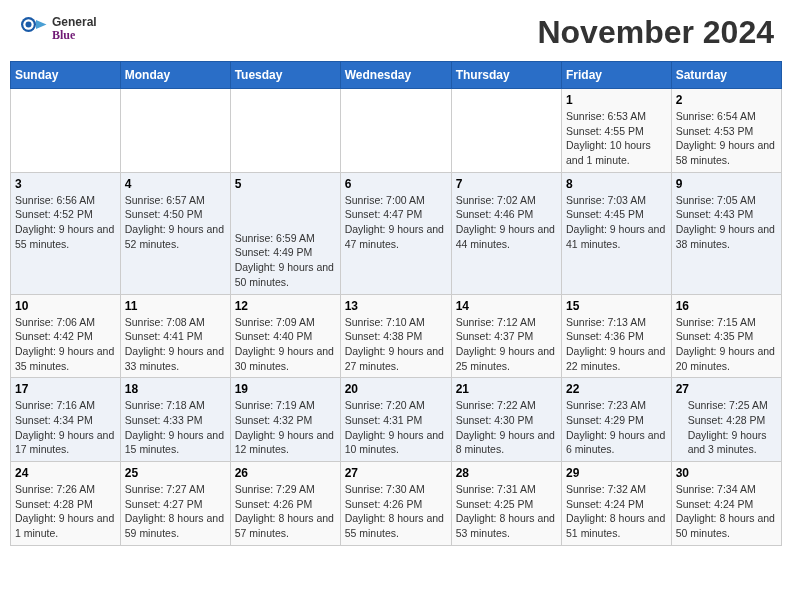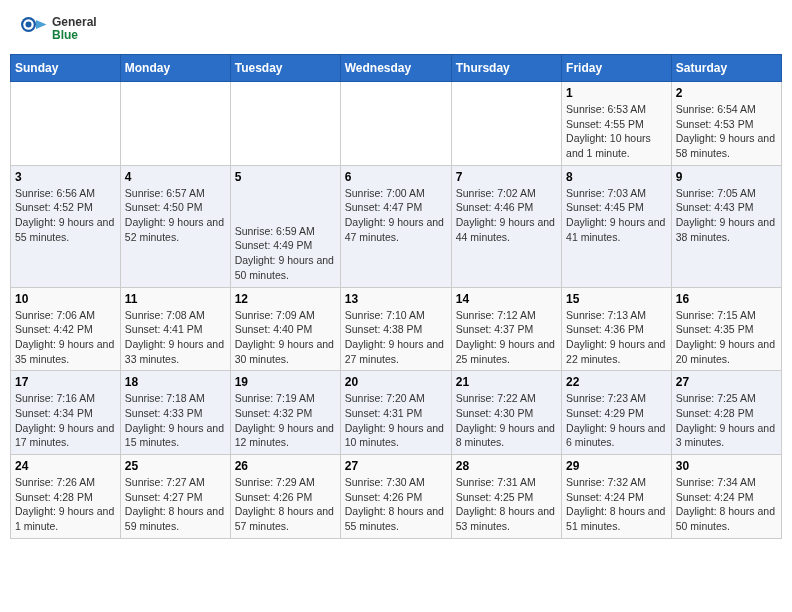--- a/index.html
+++ b/index.html
@@ -23,21 +23,21 @@
       gap: 4px;
     }
     .logo-text {
       display: flex;
       flex-direction: column;
       font-size: 12px;
       font-weight: bold;
       line-height: 1.1;
     }
     .logo-general { color: #333; }
-    .logo-blue { color: #15803d; }
+    .logo-blue { color: #701a75; font-family: Liberation Serif, serif; }
     .logo-icon {
       width: 30px;
       height: 30px;
     }
     .title-area {
       text-align: right;
     }
     .month-title {
       font-size: 32px;
       font-weight: bold;
@@ -99,20 +99,21 @@
       <circle cx="14" cy="14" r="7" fill="#fff"></circle>
       <circle cx="14" cy="14" r="4" fill="#1a5ba8"></circle>
       <polygon points="24,8 38,14 24,20" fill="#4a9fd4"></polygon>
     </svg>
     <div class="logo-text">
       <span class="logo-general">General</span>
       <span class="logo-blue">Blue</span>
     </div>
   </div>
   <div class="title-area">
+    <div class="month-title">November 2024</div>
   </div>
 </div>
 
 <table class="calendar">
   <thead>
     <tr>
     <th>Sunday</th>
         <th>Monday</th>
         <th>Tuesday</th>
         <th>Wednesday</th>
@@ -261,21 +262,21 @@
 Daylight: 9 hours and 8 minutes.</div>
         </td>
         <td>
           <div class="day-number">22</div>
           <div class="day-info" style="white-space: pre-line;">Sunrise: 7:23 AM
 Sunset: 4:29 PM
 Daylight: 9 hours and 6 minutes.</div>
         </td>
         <td>
           <div class="day-number">27</div>
-          <div class="day-info" style="white-space: pre-line;">Sunrise: 7:25 AM
+          <div class="day-info" style="white-space: pre-line; margin-left: 12px;">Sunrise: 7:25 AM
 Sunset: 4:28 PM
 Daylight: 9 hours and 3 minutes.</div>
         </td>
       </tr>
       <tr>
         <td>
           <div class="day-number">24</div>
           <div class="day-info" style="white-space: pre-line;">Sunrise: 7:26 AM
 Sunset: 4:28 PM
 Daylight: 9 hours and 1 minute.</div>

